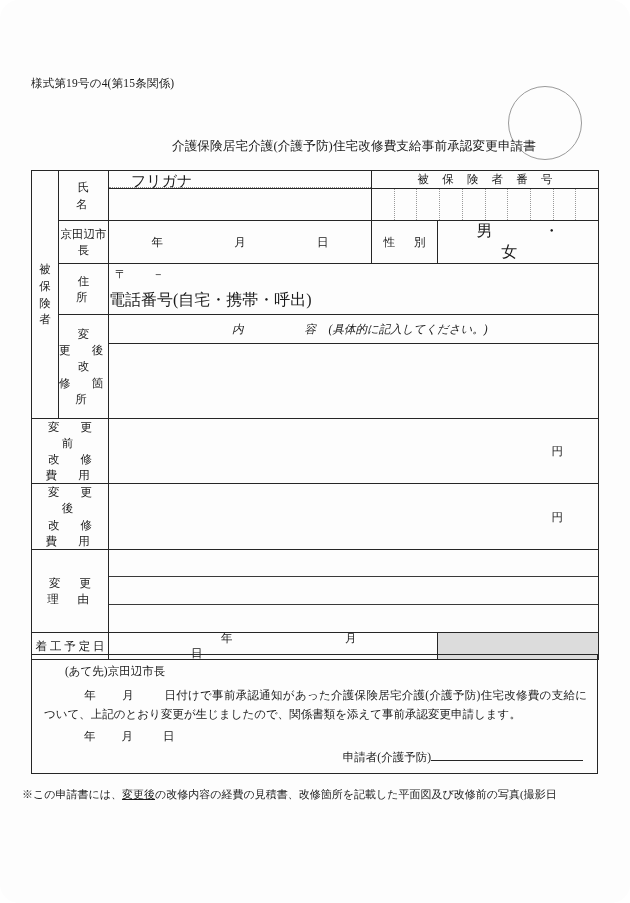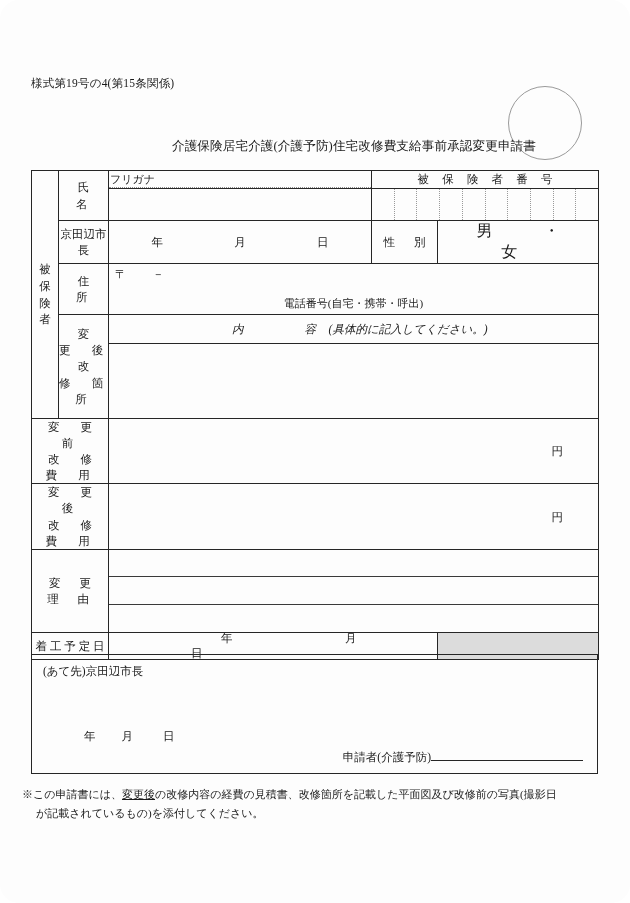--- a/index.html
+++ b/index.html
@@ -100,23 +100,23 @@
     text-indent: 0.42em;
   }
 
   
   .furigana-cell {
     height: 17px;
     position: relative;
   }
   .furigana-cell .fg-text {
     position: absolute;
-    left: 1px;
+    left: 22px;
     top: 1px;
-    font-size: 11px;
+    font-size: 15px;
   }
   .furigana-cell::after {
     content: "";
     position: absolute;
     left: 0; right: 0; bottom: 0;
     border-bottom: 1px dotted #8f8f8f;
   }
   .name-cell { height: 31px; }
 
   
@@ -172,22 +172,21 @@
     font-size: 11.5px;
   }
   .addr-cell .postal .dash {
     display: inline-block;
     margin-left: 26px;
   }
   .addr-cell .tel {
     position: absolute;
     left: 0; right: 0;
     bottom: 3px;
-    text-align: center;
-    font-size: 11px;
+    font-size: 16px;
   }
 
   .naiyo-head {
     height: 28px;
     text-align: center;
     font-size: 11.5px;
     font-style: italic;
   }
   .naiyo-head .n1 {
     display: inline-block;
@@ -249,21 +248,21 @@
     left: 31px;
     top: 654px;
     width: 567px;
     height: 120px;
     border: 1px solid #262626;
     box-sizing: border-box;
     font-size: 11.5px;
   }
   .decl-to {
     position: absolute;
-    left: 11px;
+    left: 33px;
     top: 9px;
     white-space: nowrap;
   }
   .decl-p {
     position: absolute;
     left: 12px;
     right: 10px;
     top: 31px;
     line-height: 1.62;
     text-align: justify;
@@ -446,19 +445,20 @@
         <td class="start-cell" colspan="2">
           <span class="ymd2">年　　月　　日</span>
         </td>
         <td class="grey-cell"></td>
       </tr>
     </tbody>
   </table>
 
   <div class="decl-box">
     <div class="decl-to">(あて先)京田辺市長</div>
+    <div class="decl-p"><span class="indent"></span><span>年</span><span class="gap"></span><span>月</span><span class="gap2"></span><span>日付けで事前承認通知があった介護保険居宅介護(介護予防)住宅改修費の支給について、上記のとおり変更が生じましたので、関係書類を添えて事前承認変更申請します。</span></div>
     <div class="decl-date"><span>年</span><span class="gap"></span><span>月</span><span class="gap2"></span><span>日</span></div>
     <div class="decl-sign"><span>申請者(介護予防)</span><span class="sigline"></span></div>
   </div>
 
-  <div class="footnote"><span>※</span><span>この申請書には、</span><span class="u">変更後</span><span>の改修内容の経費の見積書、改修箇所を記載した平面図及び改修前の写真(撮影日</span><span class="l2">が記載されているもの)を添付してください。</span></div>
+  <div class="footnote"><span>※</span><span>この申請書には、</span><span class="u">変更後</span><span>の改修内容の経費の見積書、改修箇所を記載した平面図及び改修前の写真(撮影日</span></div>
 
 </div>
 
 </body></html>

